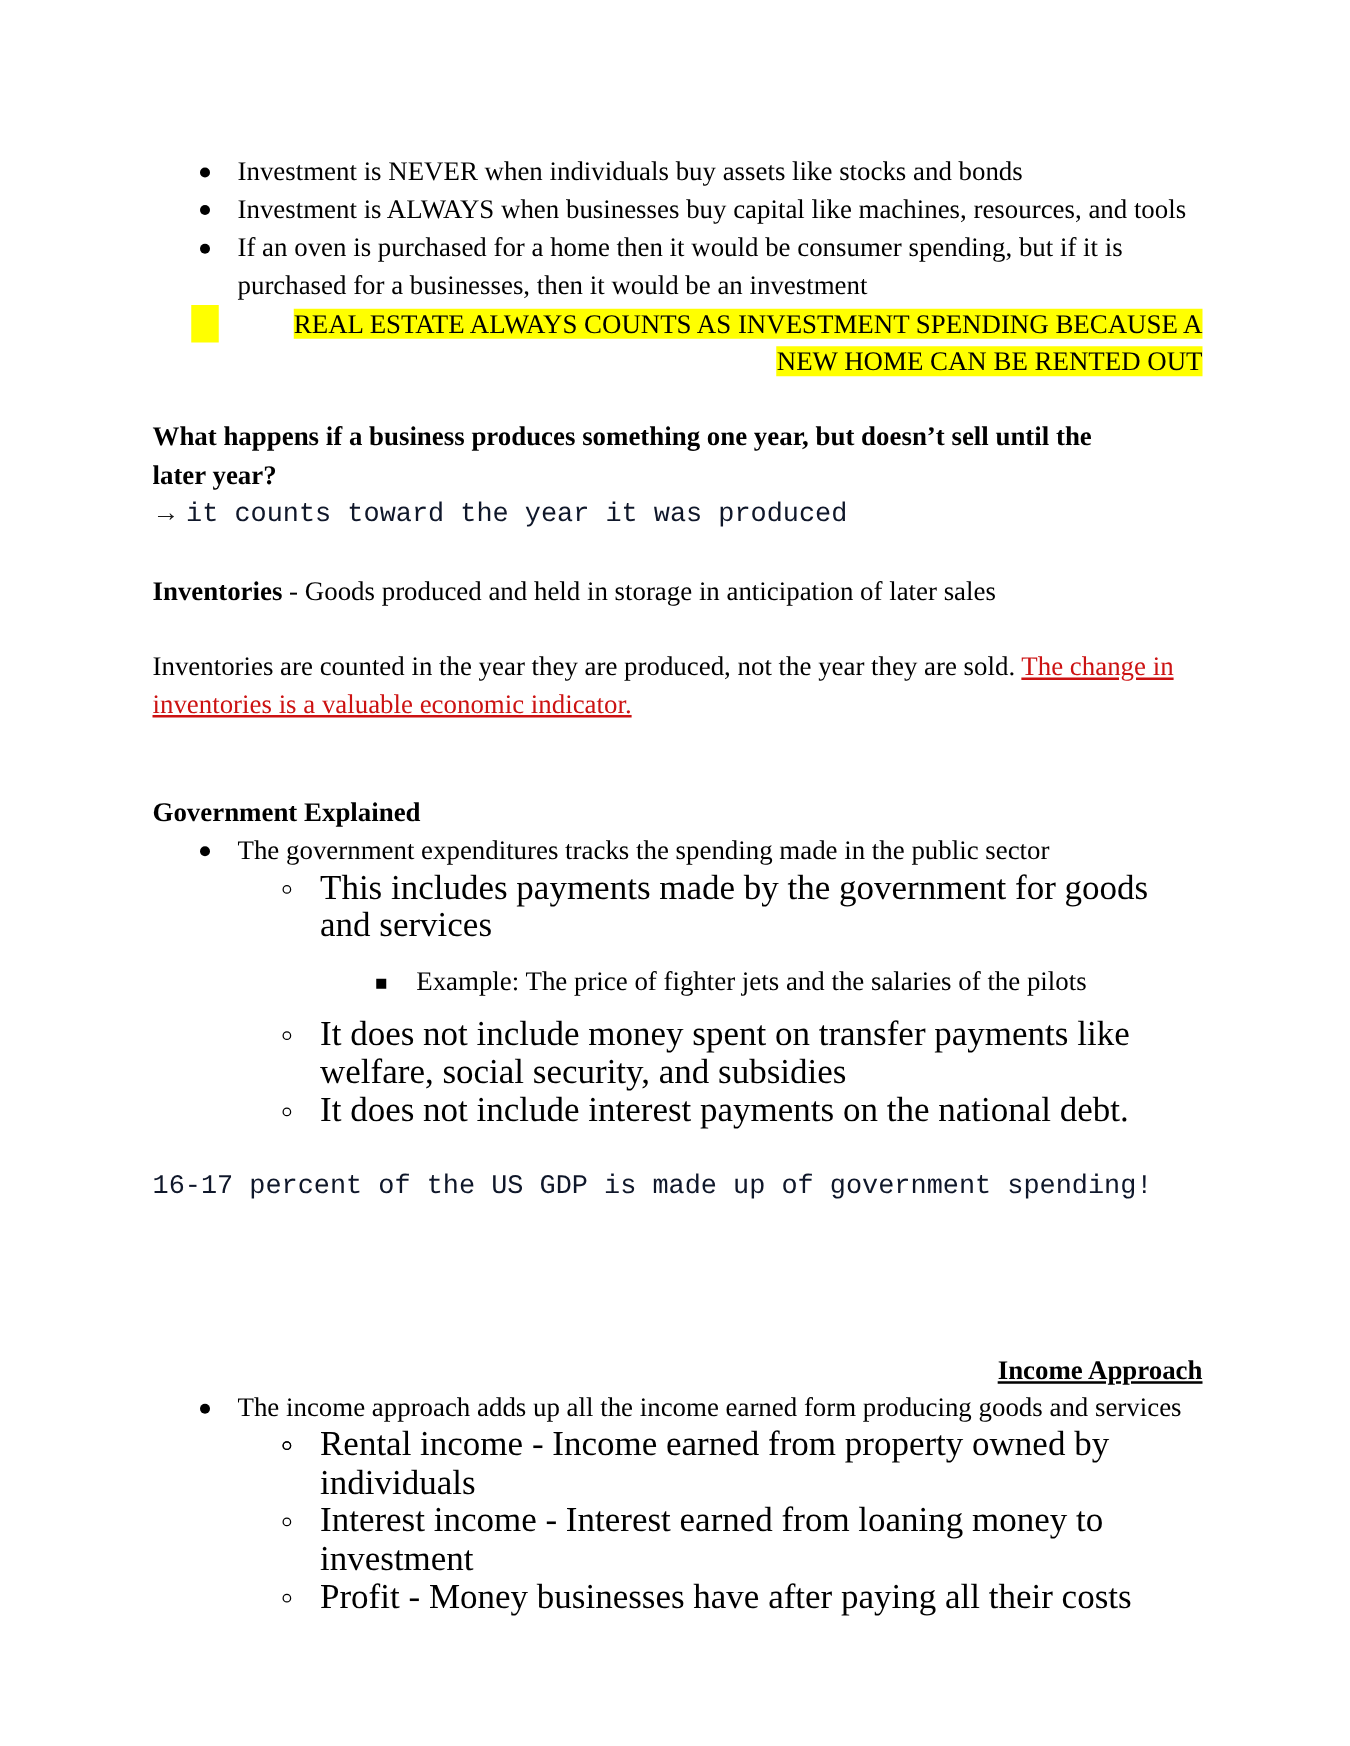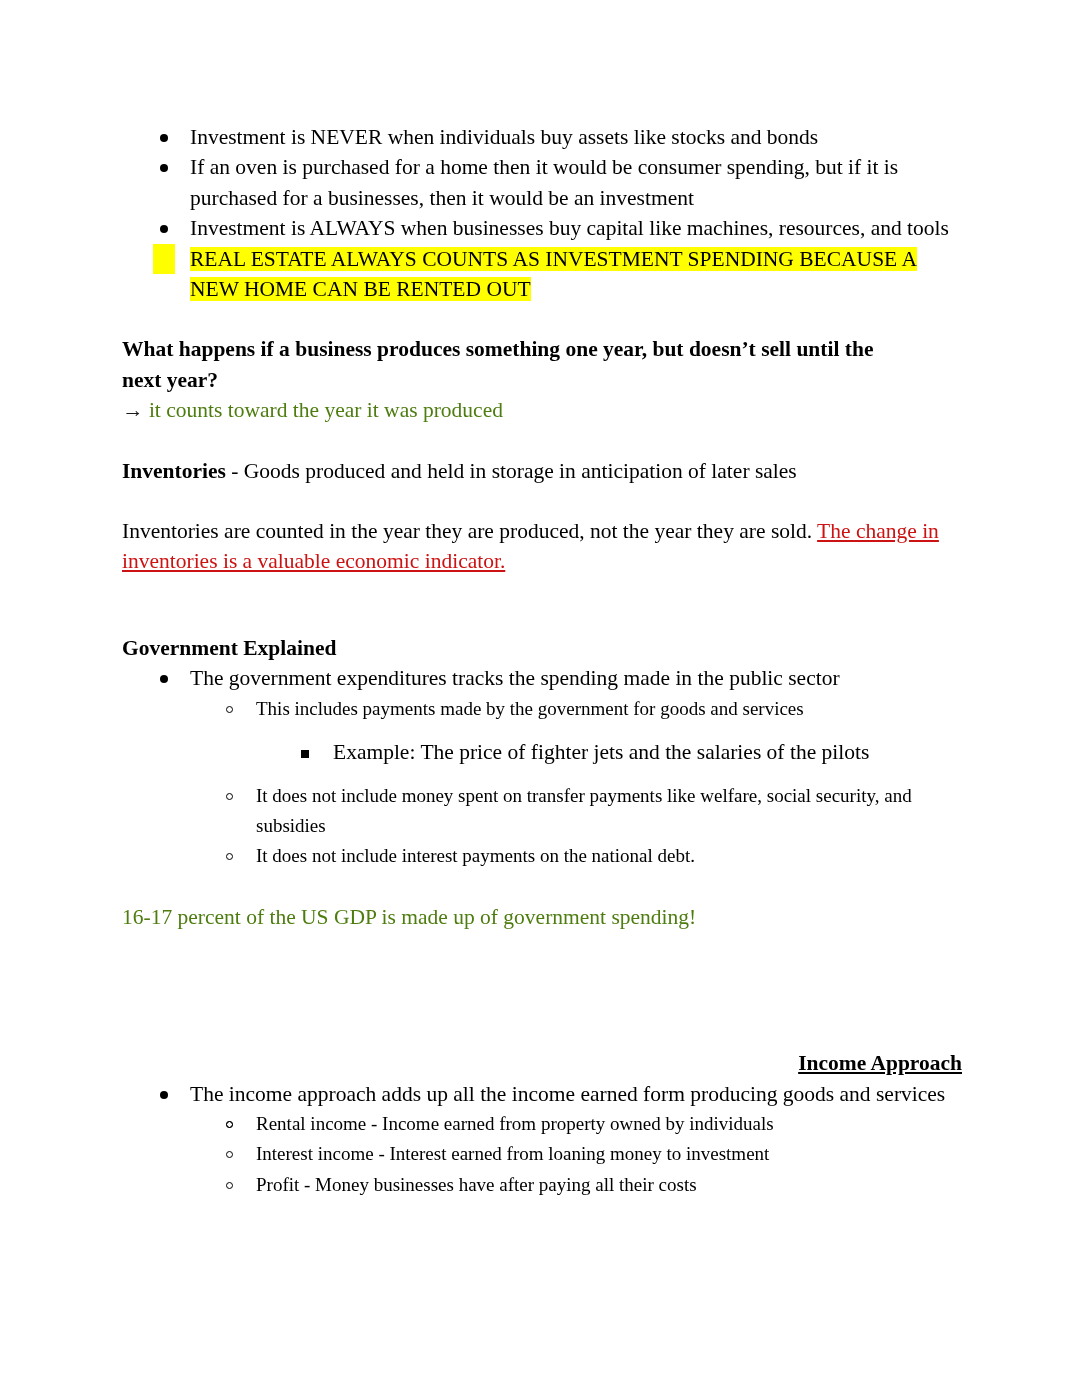--- a/index.html
+++ b/index.html
@@ -53,21 +53,21 @@
   }
 
   ul.lvl2 {
     list-style: none;
     margin: 0;
     padding: 0;
   }
   ul.lvl2 > li {
     position: relative;
     padding-left: 134px;
-    font-size: 19px;
+    font-size: 28px;
     line-height: 30.4px;
   }
   ul.lvl2 > li > .bullet-circle {
     position: absolute;
     left: 104px;
     top: 12px;
     width: 7px;
     height: 7px;
     border: 1.3px solid #000000;
     border-radius: 50%;
@@ -117,23 +117,25 @@
   .spacer-xl { height: 86px; }
 
   .hl {
     background-color: #ffff00;
   }
   .highlight-item .bullet-disc {
     background: #000000;
   }
   .highlight-item {
     position: relative;
+    text-align: right;
   }
   .blue {
-    color: #4d7c0f;
+    color: #0f172a;
+    font-family: Liberation Mono, monospace;
   }
   .red-underline {
     color: #cc1212;
     text-decoration: underline;
   }
   .arrow {
     color: #1a1a1a;
   }
 </style>
 </head>
@@ -142,37 +144,37 @@
 <div class="page">
   <div class="content">
 
     <ul class="lvl1">
       <li>
         <span class="bullet-disc"></span>
         <span>Investment is NEVER when individuals buy assets like stocks and bonds</span>
       </li>
       <li>
         <span class="bullet-disc"></span>
+        <span>Investment is ALWAYS when businesses buy capital like machines, resources, and tools</span>
+      </li>
+      <li>
+        <span class="bullet-disc"></span>
         <span>If an oven is purchased for a home then it would be consumer spending, but if it is purchased for a businesses, then it would be an investment</span>
-      </li>
-      <li>
-        <span class="bullet-disc"></span>
-        <span>Investment is ALWAYS when businesses buy capital like machines, resources, and tools</span>
       </li>
       <li class="highlight-item">
         <span class="bullet-disc" style="left:38px;"></span>
         <span class="hl" style="position:absolute;left:31px;top:0;width:22px;height:30.4px;"></span>
         <span class="hl">REAL ESTATE ALWAYS COUNTS AS INVESTMENT SPENDING BECAUSE A NEW HOME CAN BE RENTED OUT</span>
       </li>
     </ul>
 
     <div class="spacer-md"></div>
 
     <div class="heading">What happens if a business produces something one year, but doesn’t sell until the</div>
-    <div class="heading">next  year?</div>
+    <div class="heading">later  year?</div>
     <div class="para"><span class="arrow">→</span> <span class="blue">it counts toward the year it was produced</span></div>
 
     <div class="spacer-md"></div>
 
     <div class="para"><span class="lead-in">Inventories</span><span> - </span><span>Goods produced and held in storage in anticipation of later sales</span></div>
 
     <div class="spacer-md"></div>
 
     <div class="para"><span>Inventories are counted in the year they are produced, not the year they are sold. </span><span class="red-underline">The change in inventories is a valuable economic indicator.</span></div>
 

